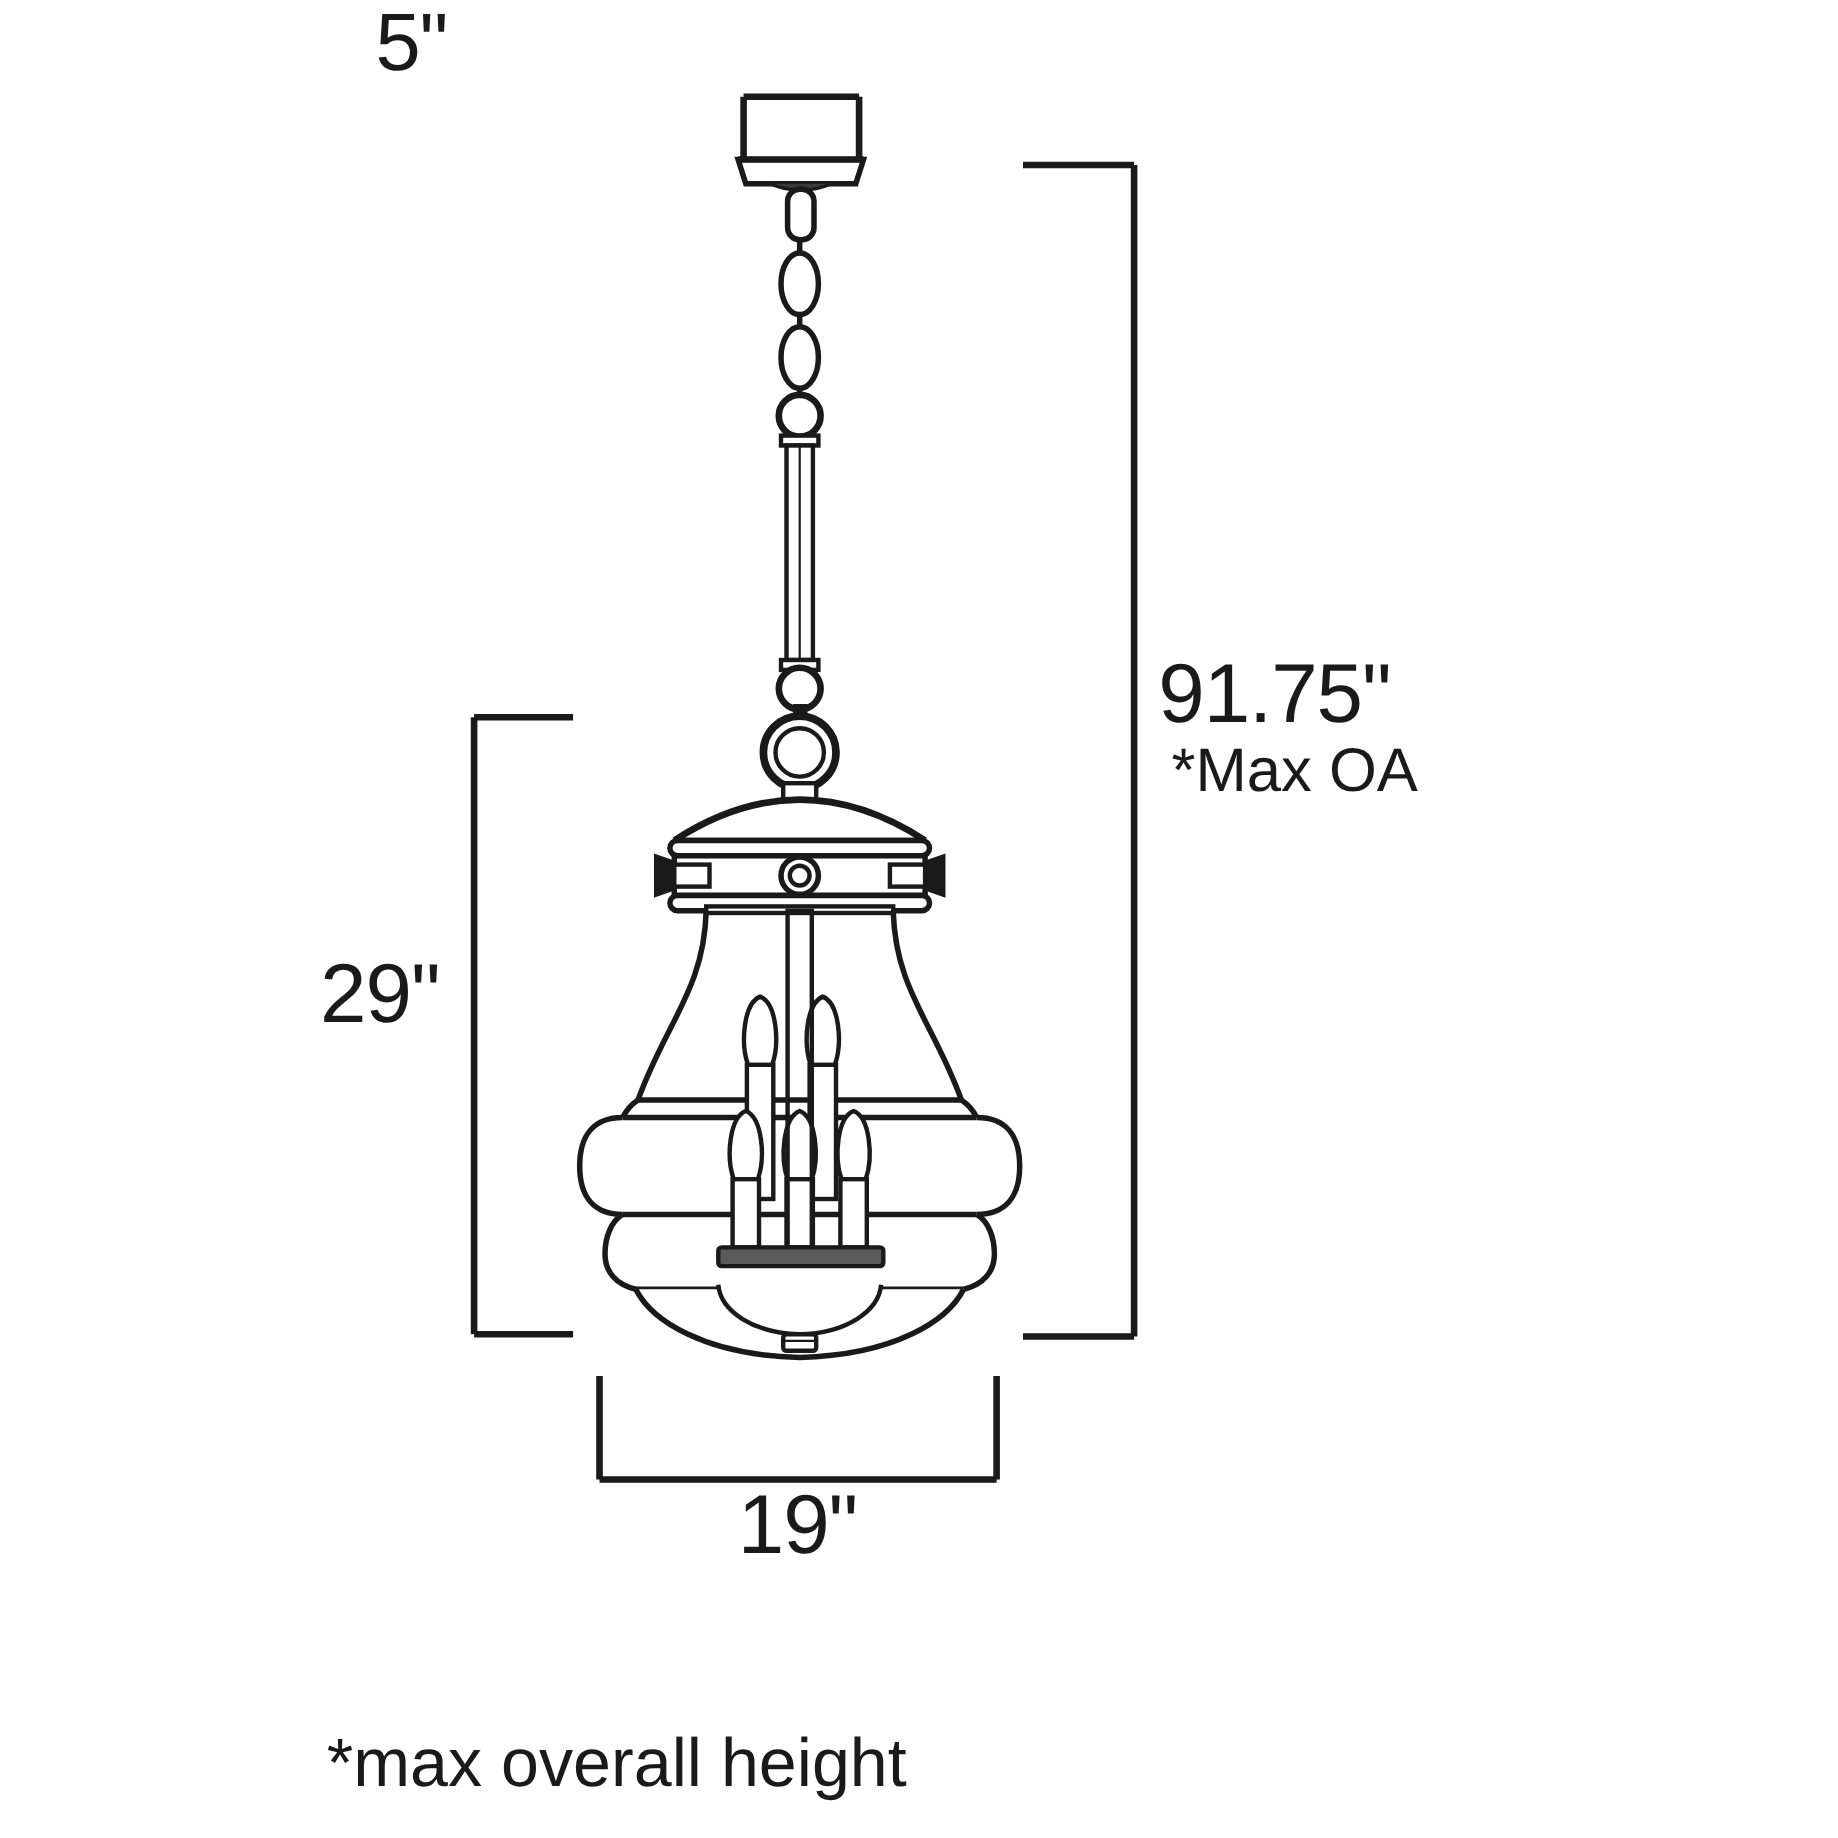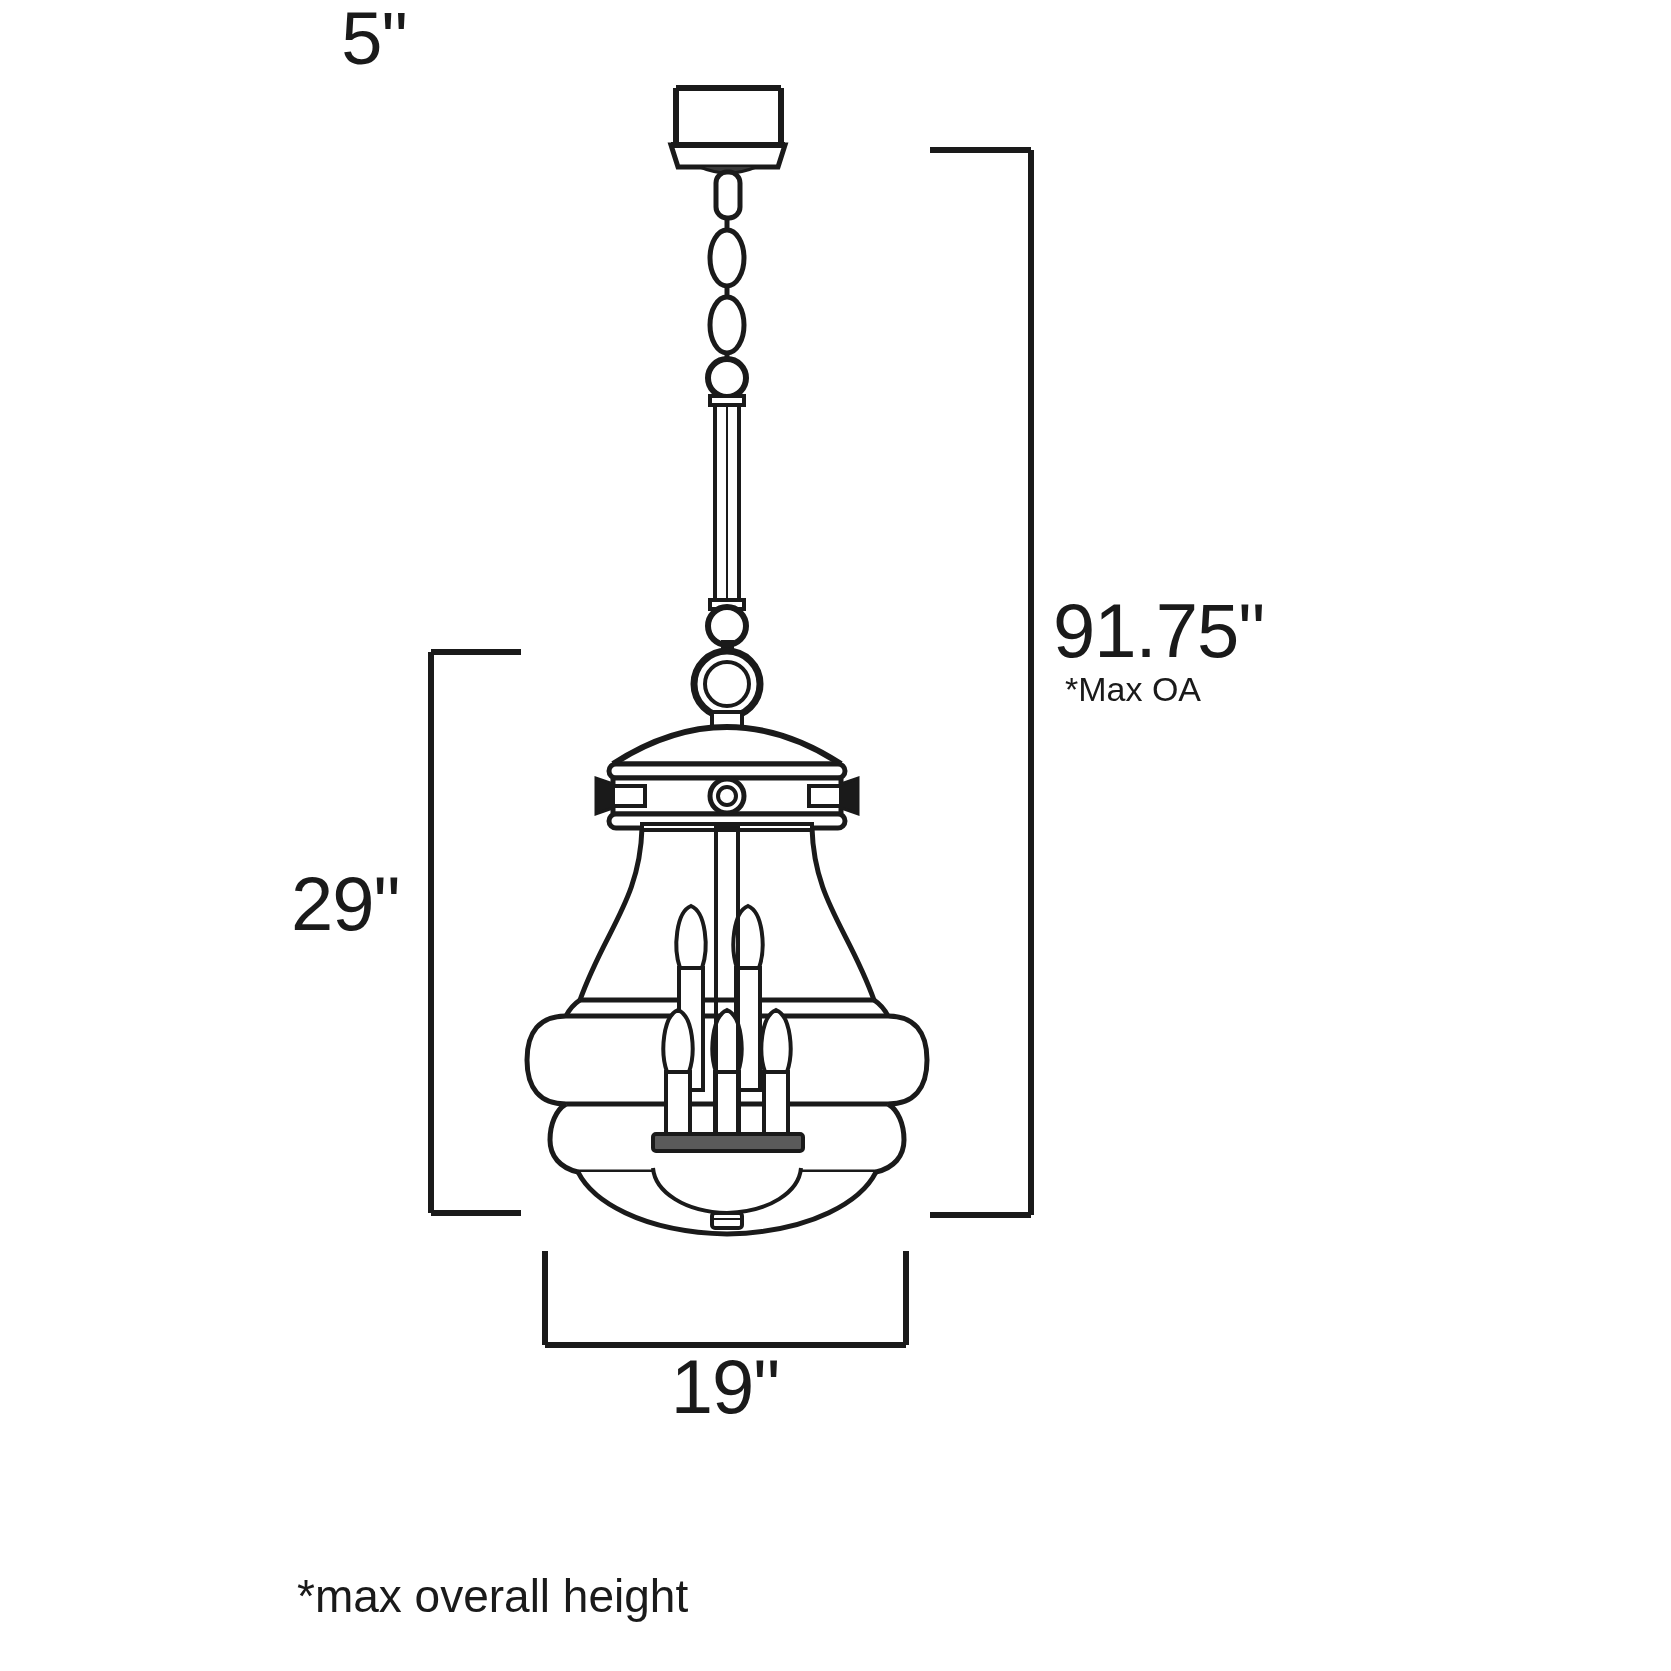--- a/index.html
+++ b/index.html
@@ -43,37 +43,37 @@
     letter-spacing: -1px;
   }
   #label-top-width-inner { margin-left: -923px; }
   #label-overall-height {
     left: 1053px; top: 593px;
     font-size: 76px;
     letter-spacing: -1px;
   }
   #label-overall-height-note {
     left: 1065px; top: 672px;
-    font-size: 34px;
+    font-size: 56px;
   }
   #label-body-height {
     left: 291px; top: 866px;
     font-size: 76px;
     letter-spacing: -1px;
   }
   #label-bottom-width {
     left: 545px; top: 1349px;
     width: 360px;
     text-align: center;
     font-size: 76px;
     letter-spacing: -1px;
   }
   #footnote {
     left: 297px; top: 1573px;
-    font-size: 46px;
+    font-size: 62px;
   }
 </style>
 </head>
 <body>
 
 <div id="spec-sheet">
 
   <svg id="drawing-svg" viewBox="0 0 1671 1671" xmlns="http://www.w3.org/2000/svg">
 
     <g fill="none" stroke="#1a1a1a" stroke-linecap="butt" stroke-linejoin="miter">

